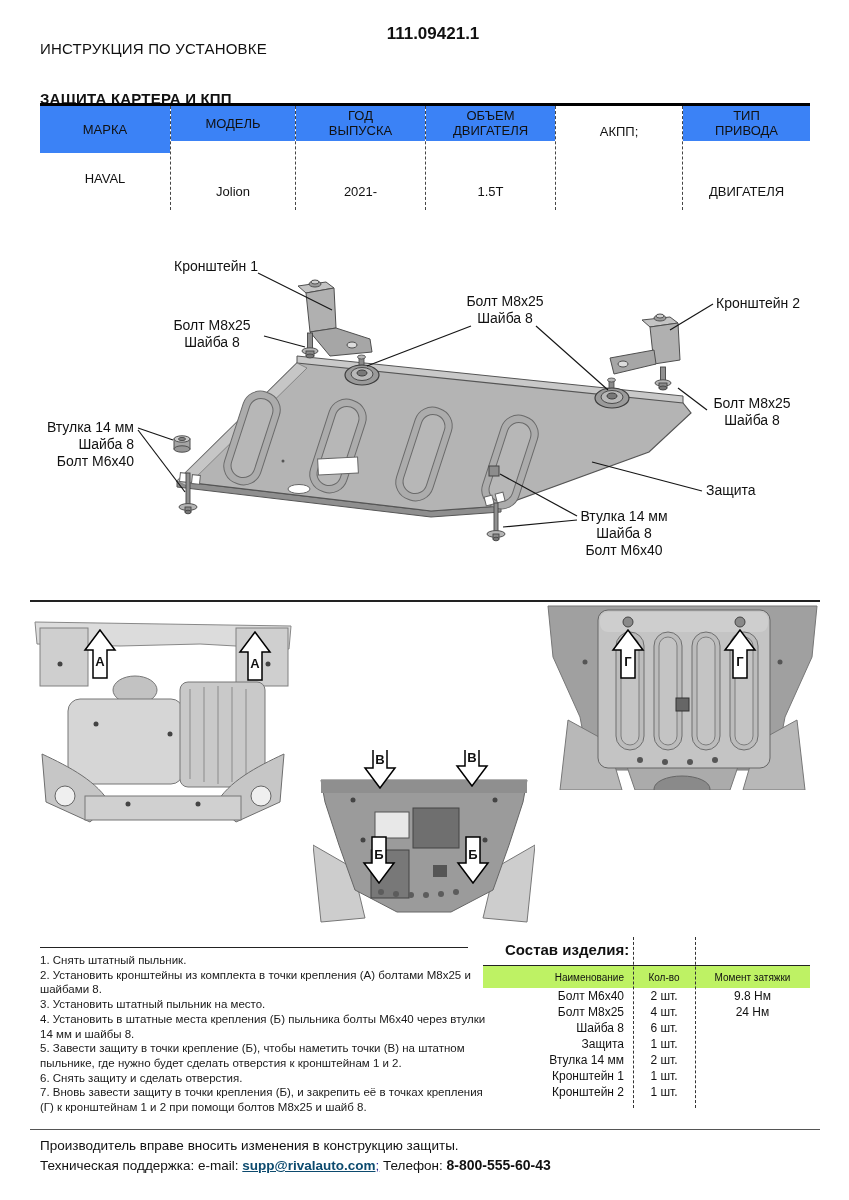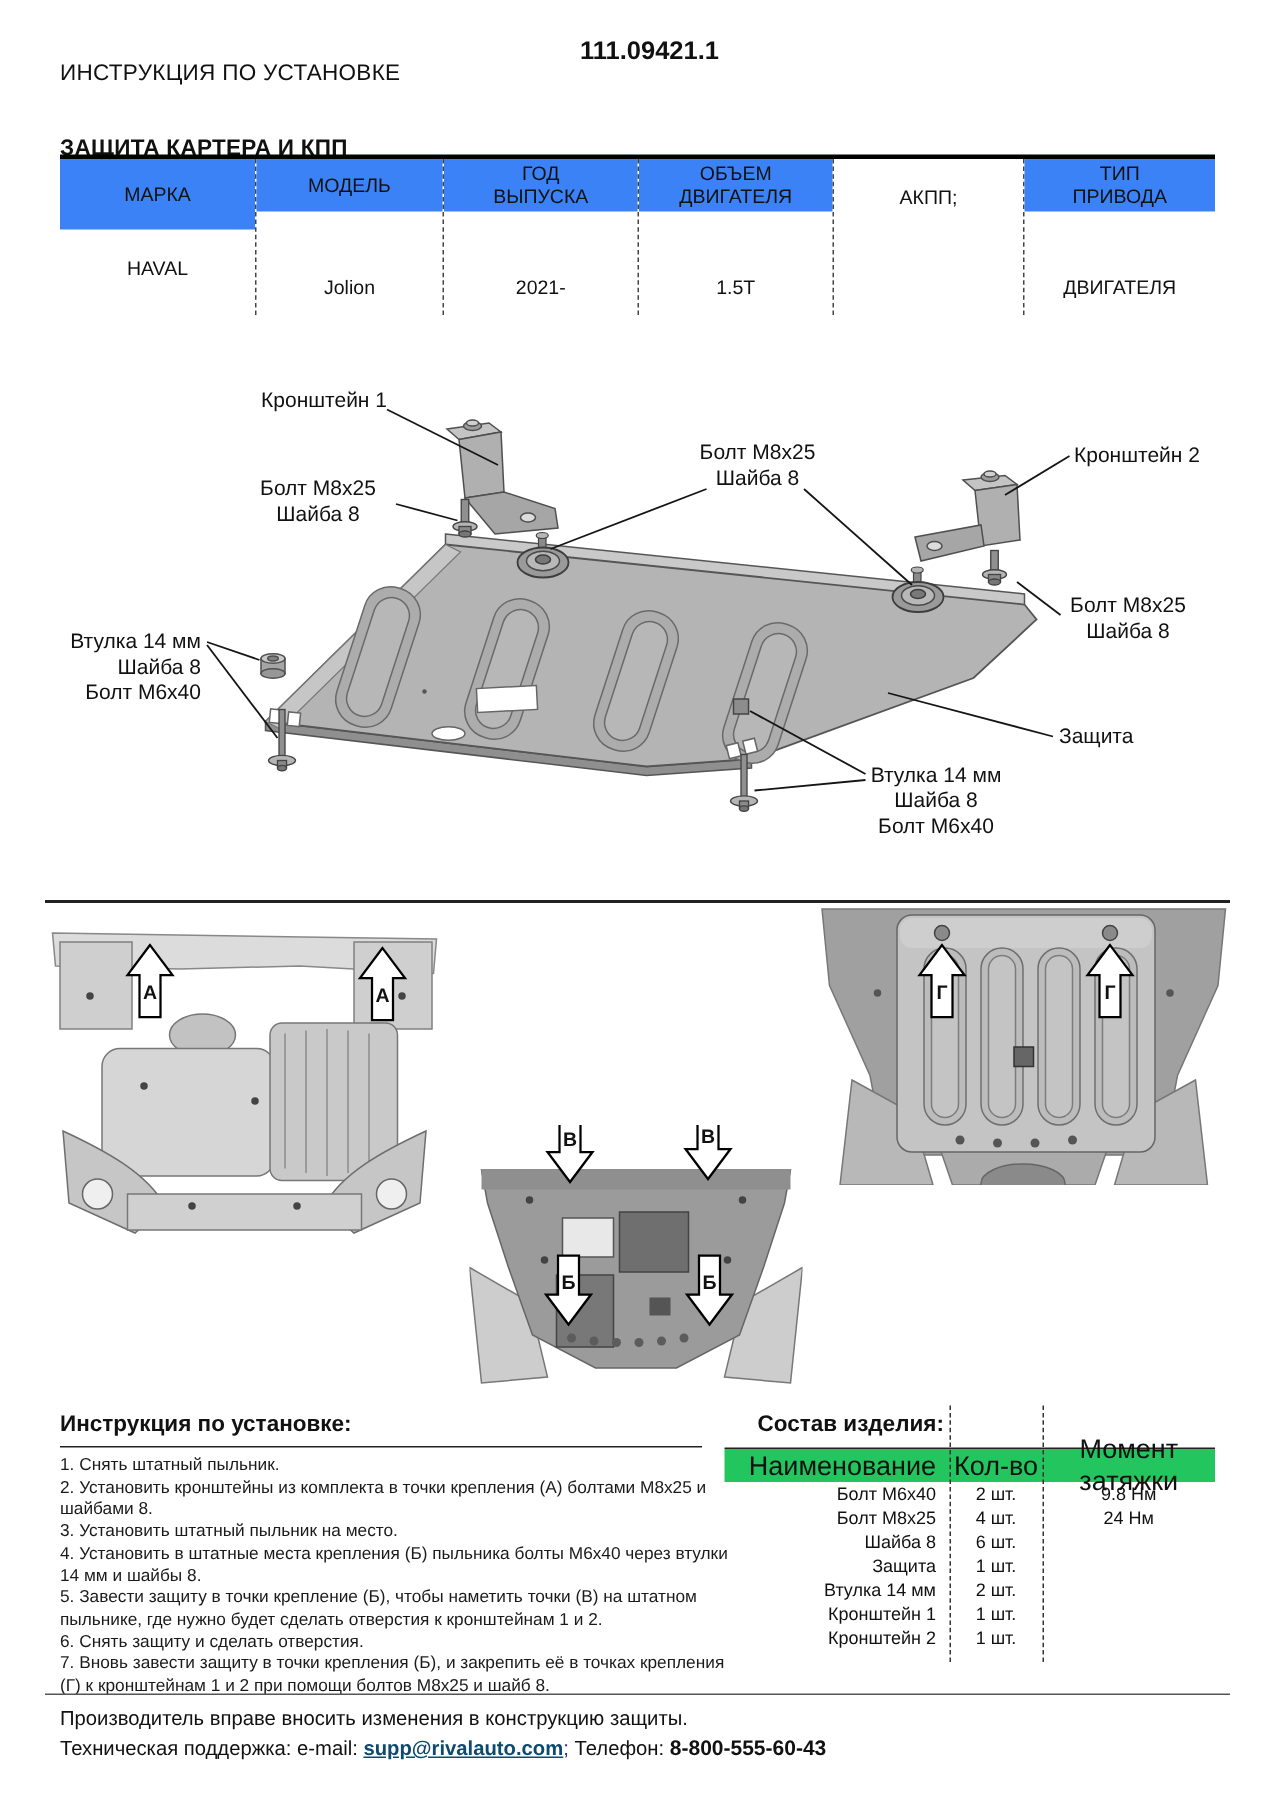--- a/index.html
+++ b/index.html
@@ -21,21 +21,21 @@
   
   .instr{top:941px;left:40px;width:452px;}
   .instr .ititle{font-size:15px;font-weight:bold;}
   .instr .ihr{border-top:1px solid #222;margin:6px 0 5px 0;width:428px;}
   .instr .steps{font-size:11.5px;line-height:14.7px;color:#1a1a1a;}
   
   .parts{top:941px;left:483px;width:327px;}
   .parts .ptitle{font-size:15px;font-weight:bold;padding-left:22px;}
   .ptable{position:relative;margin-top:7px;width:327px;}
   .ptable .phr{border-top:1px solid #222;}
-  .ptable .phead{display:flex;background:#22c55e;height:22px;align-items:center;font-size:18px;}
+  .ptable .phead{display:flex;background:#bef264;height:22px;align-items:center;font-size:10px;}
   .ptable .prow{display:flex;height:16px;align-items:center;font-size:12px;}
   .cname{width:150px;text-align:right;box-sizing:border-box;padding-right:9px;}
   .cqty{width:62px;text-align:center;}
   .ctrq{width:115px;text-align:center;}
   .vd1,.vd2{position:absolute;top:-28px;bottom:-8px;border-left:1px dashed #333;}
   .vd1{left:150px;} .vd2{left:212px;}
   
   .f1{top:1138px;left:40px;font-size:13.5px;}
   .f2{top:1157px;left:40px;font-size:13.5px;}
   .f2 a{color:#0c4a6e;font-weight:bold;text-decoration:underline;}
@@ -333,21 +333,20 @@
       <path d="M88,28 L73,48 L81,48 L81,76 L95,76 L95,48 L103,48 Z" fill="#fff" stroke="#000" stroke-width="1.5"></path>
       <text class="marker" x="88" y="64" text-anchor="middle">Г</text>
     </g>
     <g>
       <path d="M200,28 L185,48 L193,48 L193,76 L207,76 L207,48 L215,48 Z" fill="#fff" stroke="#000" stroke-width="1.5"></path>
       <text class="marker" x="200" y="64" text-anchor="middle">Г</text>
     </g>
   </svg>
 
   <div class="abs instr">
-    <div class="ititle">Инструкция по установке:</div>
     <div class="ihr"></div>
     <div class="steps">
       <div>1. Снять штатный пыльник.</div>
       <div>2. Установить кронштейны из комплекта в точки крепления (А) болтами М8х25 и шайбами 8.</div>
       <div>3. Установить штатный пыльник на место.</div>
       <div>4. Установить в штатные места крепления (Б) пыльника болты М6х40 через втулки 14 мм и шайбы 8.</div>
       <div>5. Завести защиту в точки крепление (Б), чтобы наметить точки (В) на штатном пыльнике, где нужно будет сделать отверстия к кронштейнам 1 и 2.</div>
       <div>6. Снять защиту и сделать отверстия.</div>
       <div>7. Вновь завести защиту в точки крепления (Б), и закрепить её в точках крепления (Г) к кронштейнам 1 и 2 при помощи болтов М8х25 и шайб 8.</div>
     </div>

